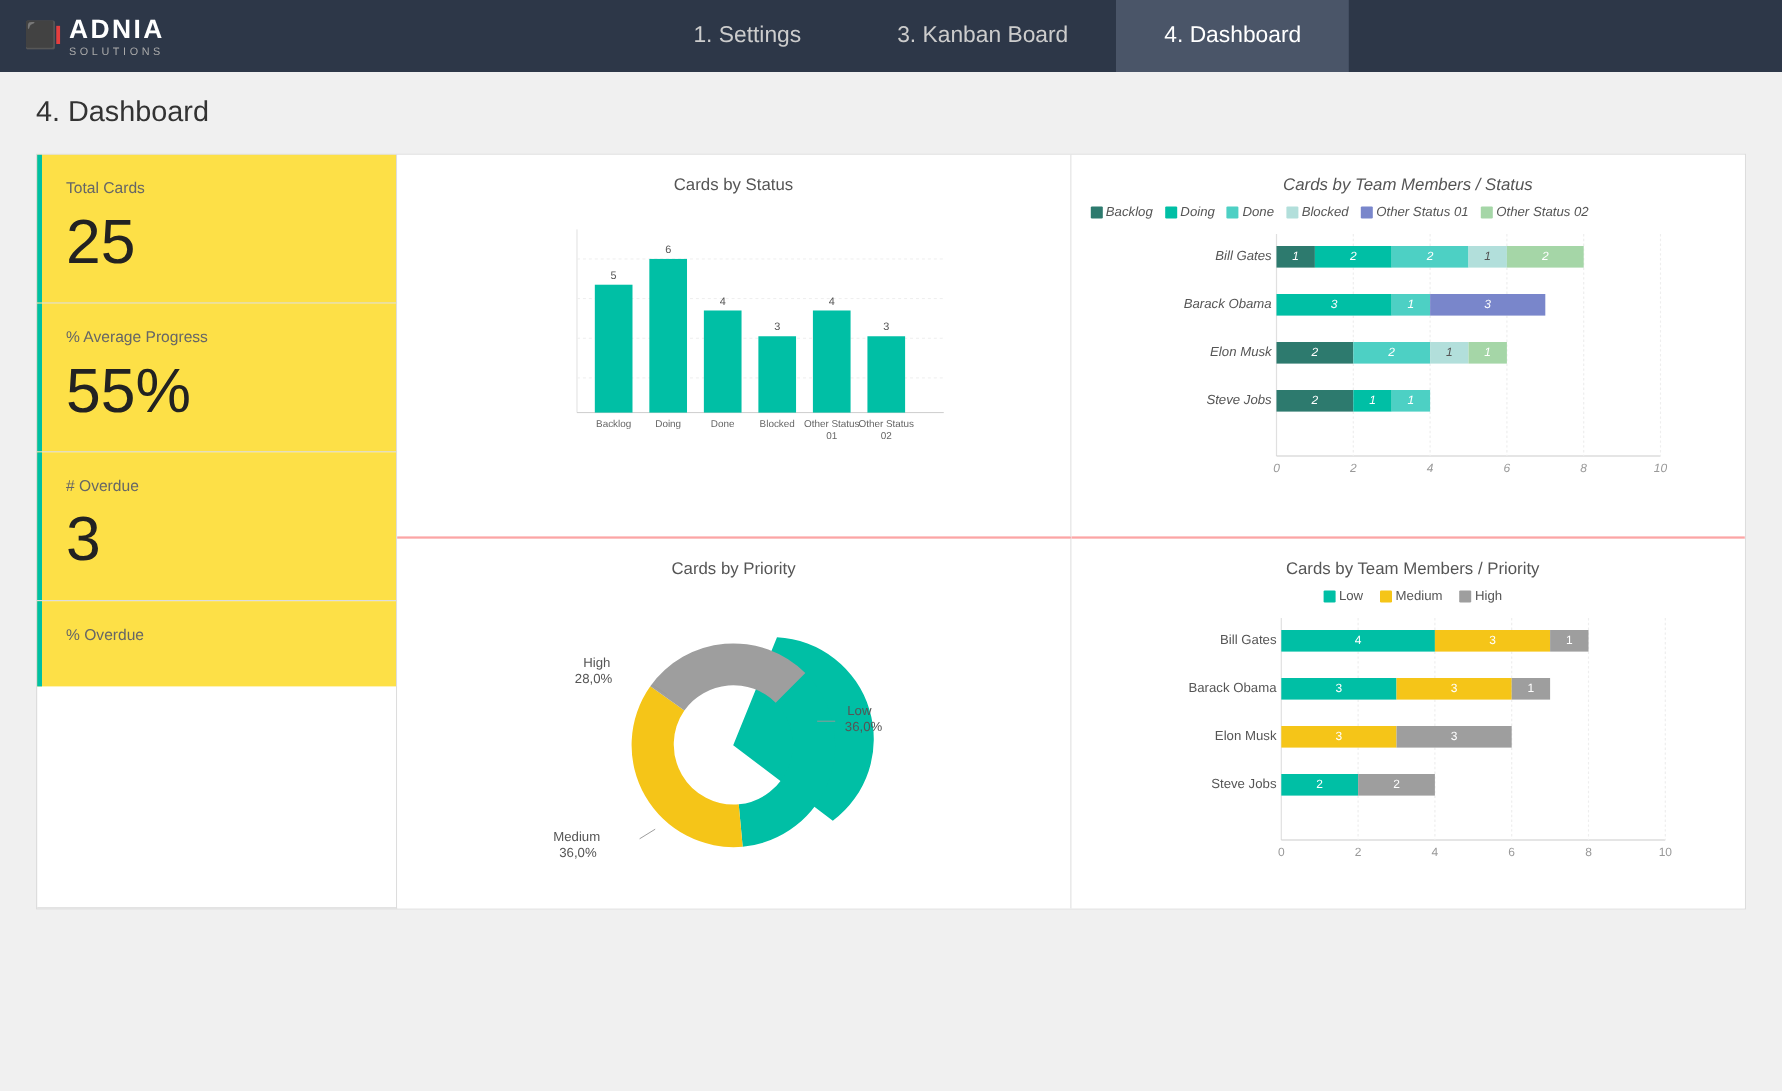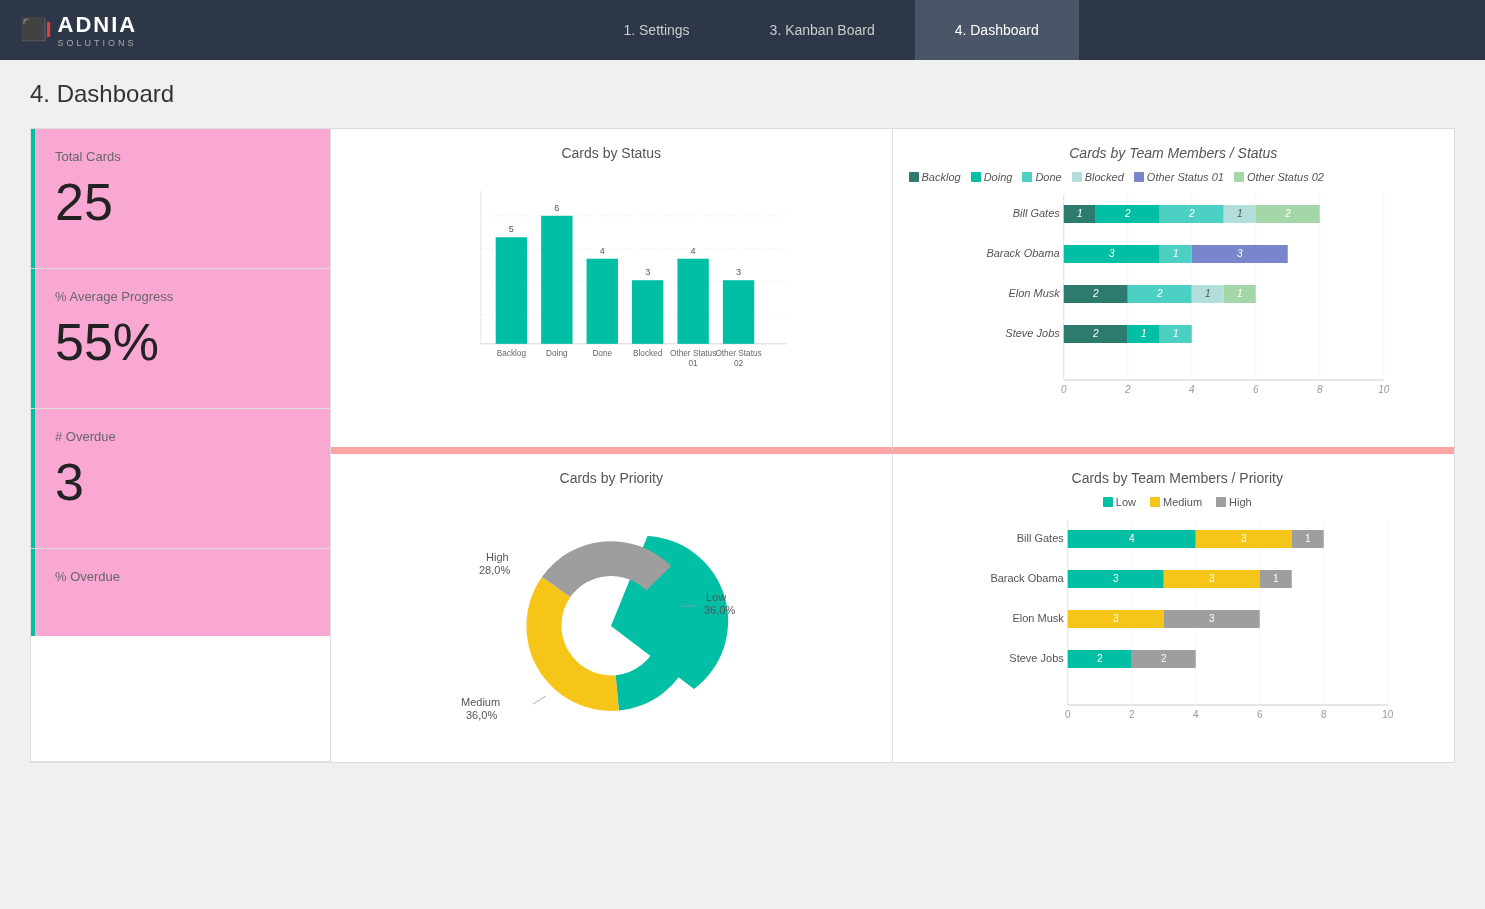--- a/index.html
+++ b/index.html
@@ -46,21 +46,21 @@
       flex: 1;
       justify-content: center;
     }
     .nav-link {
       color: #ccc;
       padding: 0 40px;
       height: 60px;
       display: flex;
       align-items: center;
       cursor: pointer;
-      font-size: 14px;
+      font-size: 19px;
       text-decoration: none;
     }
     .nav-link.active {
       background: #4a5568;
       color: white;
     }
 
     
     .page {
       padding: 20px 30px;
@@ -82,22 +82,22 @@
       background: white;
     }
 
     
     .stat-section {
       display: flex;
       flex-direction: column;
       border-right: 1px solid #ddd;
     }
     .stat-card {
-      background: #f9a8d4;
-      padding: 20px 24px 40px;
+      background: #fde047;
+      padding: 20px 24px 24px;
       border-bottom: 1px solid #ddd;
       position: relative;
     }
     .stat-card::before {
       content: '';
       position: absolute;
       left: 0;
       top: 0;
       bottom: 0;
       width: 4px;
@@ -112,21 +112,21 @@
       font-size: 52px;
       font-weight: 300;
       color: #222;
       line-height: 1;
     }
 
     
     .chart-panel {
       background: white;
       padding: 16px;
-      border-bottom: 7px solid #fca5a5;
+      border-bottom: 2px solid #fca5a5;
       border-right: 1px solid #ddd;
     }
     .chart-panel:last-child { border-right: none; }
     .chart-title {
       font-size: 14px;
       color: #555;
       text-align: center;
       margin-bottom: 10px;
     }
 

